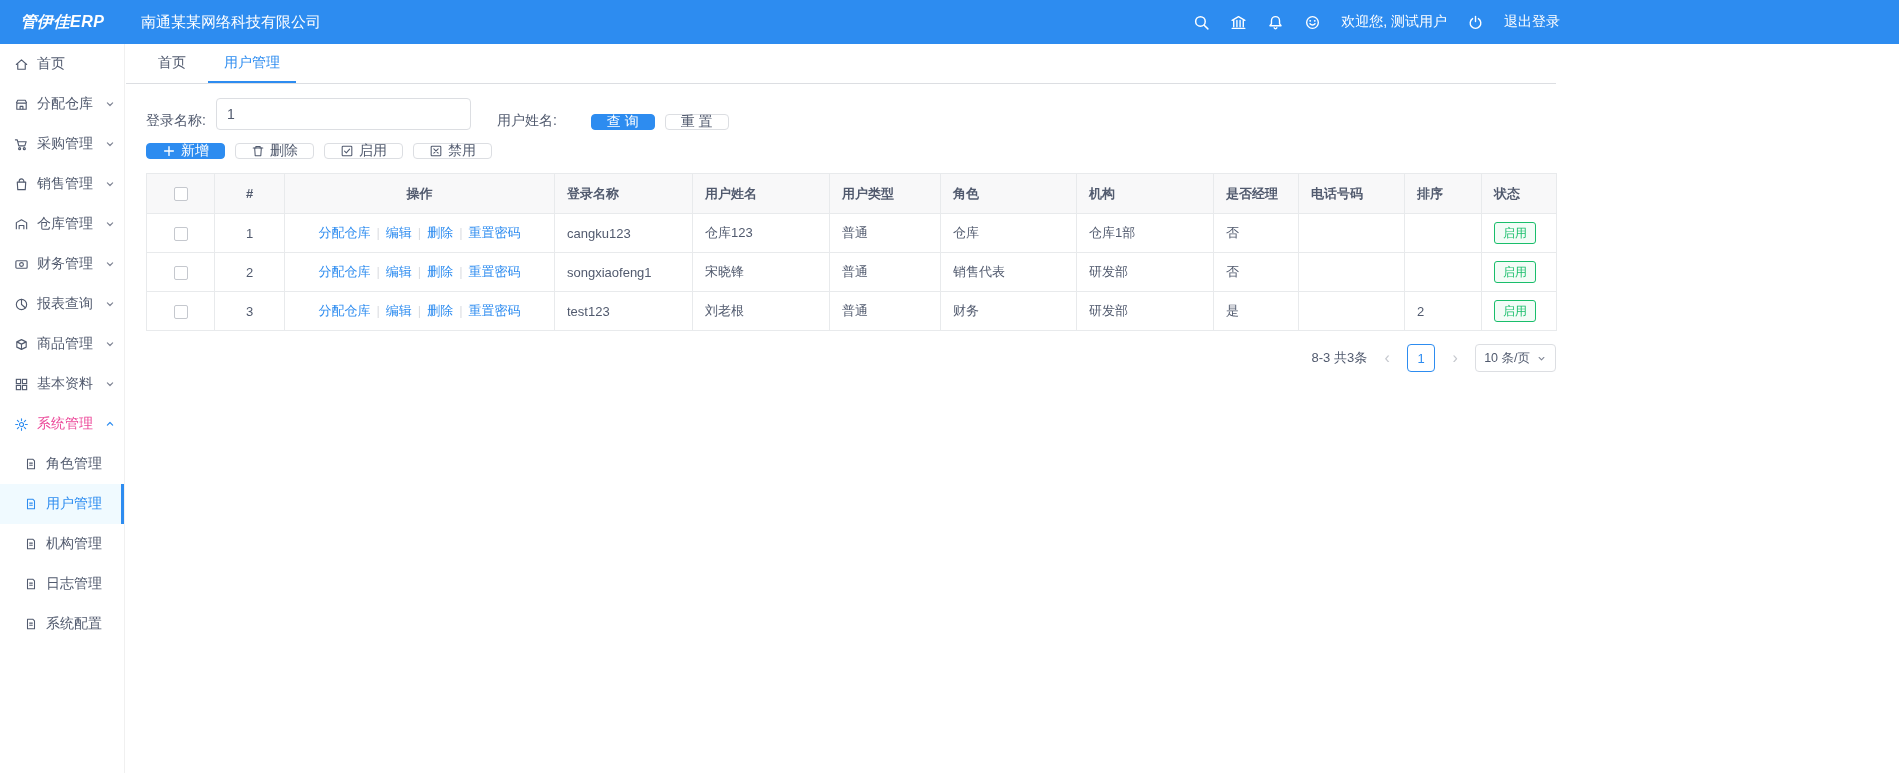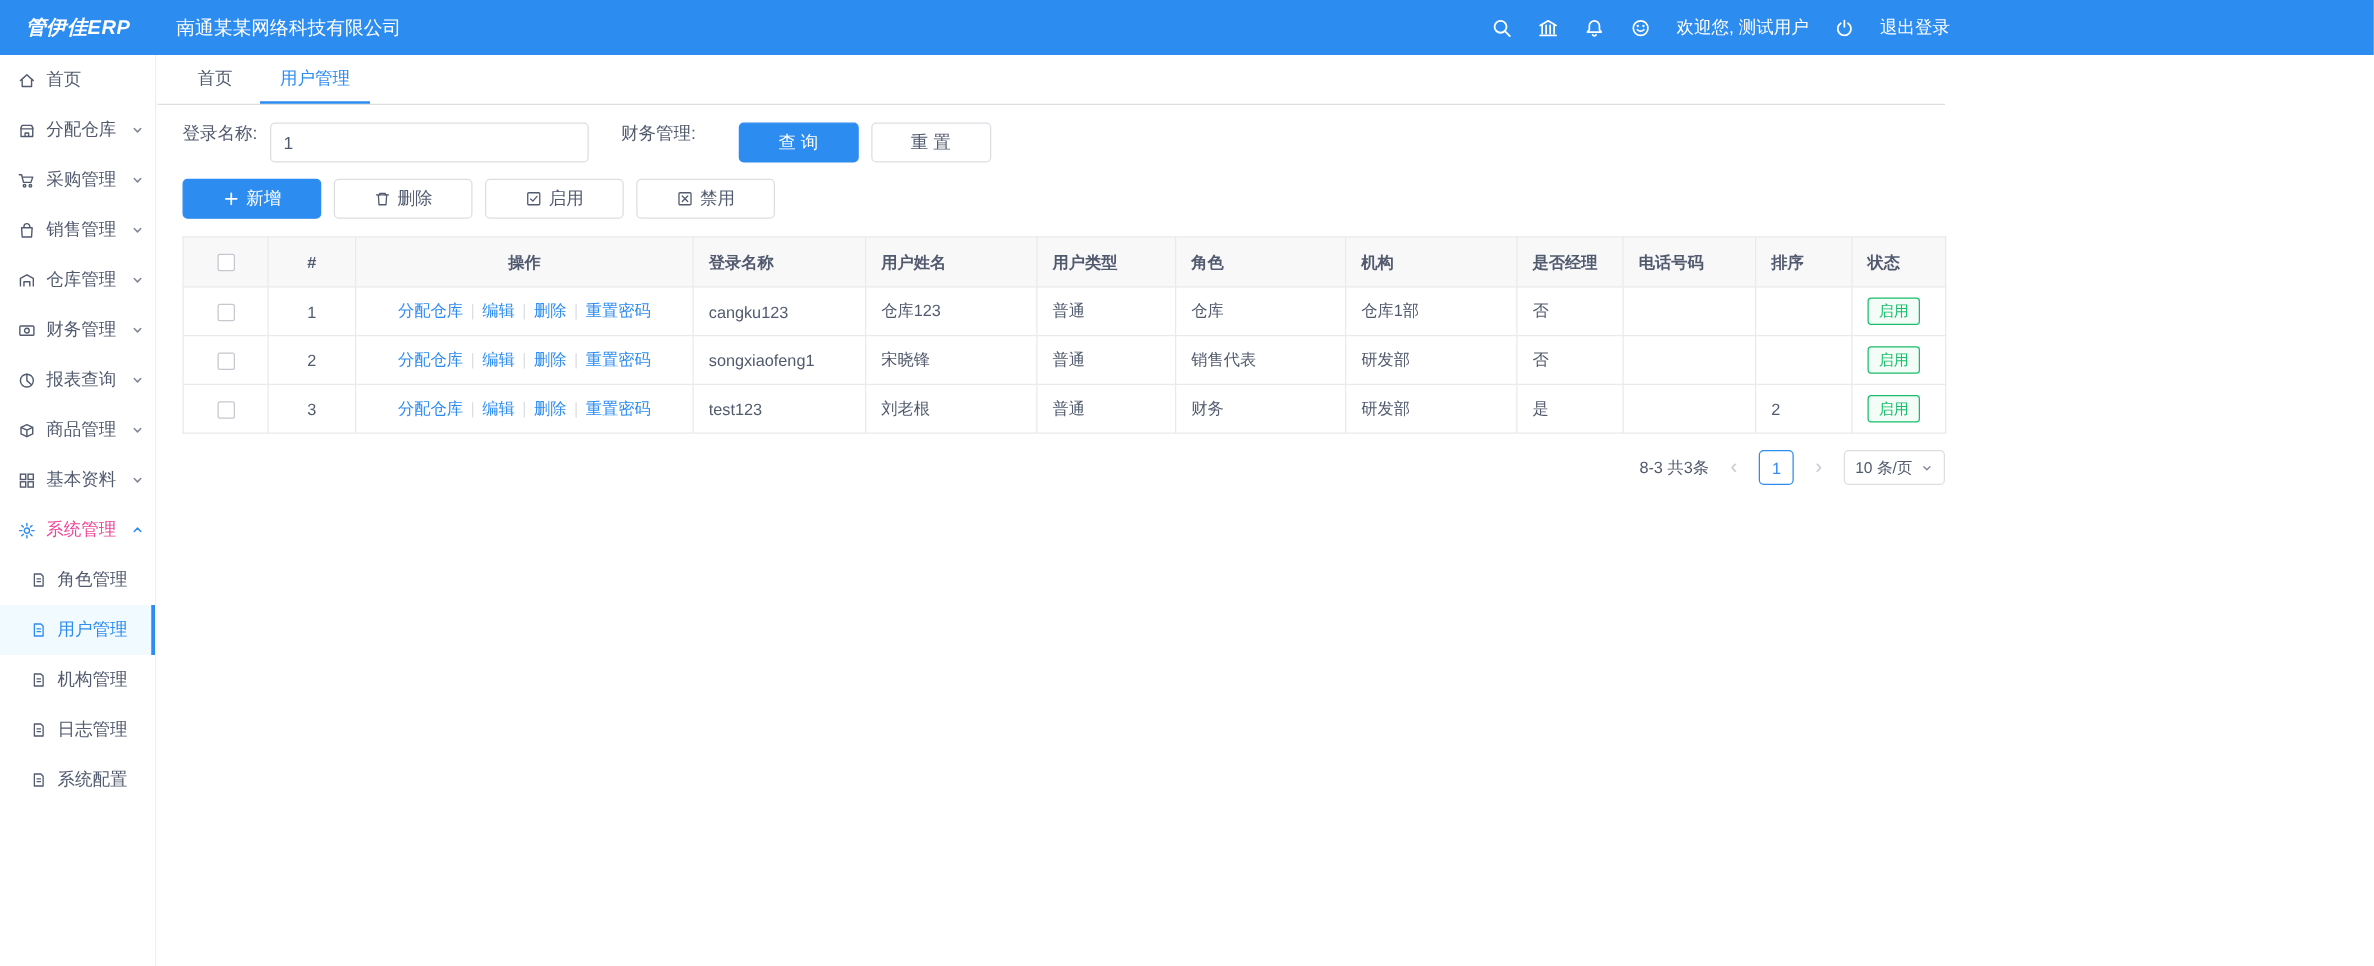--- a/index.html
+++ b/index.html
@@ -29,26 +29,26 @@
 
   
   .main { position:absolute; top:44px; left:126px; width:1430px; bottom:0; background:#fff; }
   .tabbar { height:40px; border-bottom:1px solid #dcdee2; display:flex; align-items:stretch; padding-left:16px; }
   .tab { display:flex; align-items:center; padding:0 16px; margin-right:6px; font-size:14px; color:#515a6e; cursor:pointer; border-bottom:2px solid transparent; }
   .tab.active { color:#2d8cf0; border-bottom-color:#2d8cf0; }
 
   .content { padding:14px 0 0 20px; }
 
   
-  .search-row { display:flex; align-items:flex-start; }
+  .search-row { display:flex; align-items:flex-end; }
   .f-label { font-size:14px; color:#515a6e; margin-right:10px; white-space:nowrap; }
   .f-input { width:255px; height:32px; border:1px solid #dcdee2; border-radius:4px; padding:0 10px; font-size:14px; color:#515a6e; outline:none; font-family:inherit; }
   .f-input::placeholder { color:#c5c8ce; }
   .lbl2 { margin-left:26px; }
-  .btn { height:32px; border-radius:4px; font-size:14px; padding:0 31px; cursor:pointer; border:1px solid #dcdee2; background:#fff; color:#515a6e; display:inline-flex; align-items:center; gap:5px; font-family:inherit; white-space:nowrap; }
+  .btn { height:16px; border-radius:4px; font-size:14px; padding:0 15px; cursor:pointer; border:1px solid #dcdee2; background:#fff; color:#515a6e; display:inline-flex; align-items:center; gap:5px; font-family:inherit; white-space:nowrap; }
   .btn-primary { background:#2d8cf0; border-color:#2d8cf0; color:#fff; }
   .btn-query { margin-left:24px; }
   .btn-reset { margin-left:10px; }
 
   
   .toolbar { display:flex; align-items:center; gap:10px; margin-top:13px; }
   .bicon { width:14px; height:14px; }
 
   
   .table-wrap { margin-top:14px; }
@@ -310,21 +310,21 @@
   <div class="tabbar">
     <div class="tab">首页</div>
     <div class="tab active">用户管理</div>
   </div>
 
   <div class="content">
 
     <div class="search-row">
       <span class="f-label">登录名称:</span>
       <input class="f-input" type="text" value="1" style="">
-      <span class="f-label lbl2">财务管理:</span>
+      <span class="f-label lbl2">用户姓名:</span>
       <button class="btn btn-primary btn-query">查 询</button>
       <button class="btn btn-reset">重 置</button>
     </div>
 
     <div class="toolbar">
       <button class="btn btn-primary">
         <span class="bicon">
             <svg viewBox="0 0 16 16" fill="none" stroke="currentColor" stroke-width="1.6" stroke-linecap="round">
               <path d="M8 3v10M3 8h10"></path>
             </svg>

